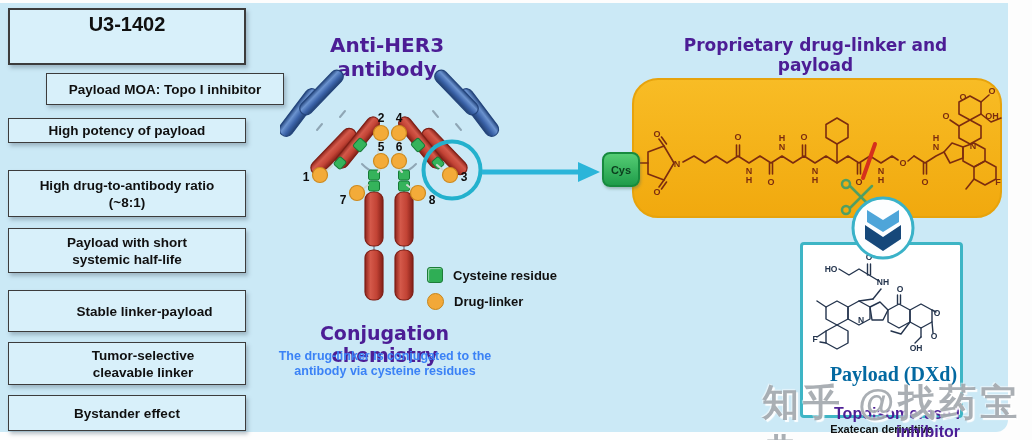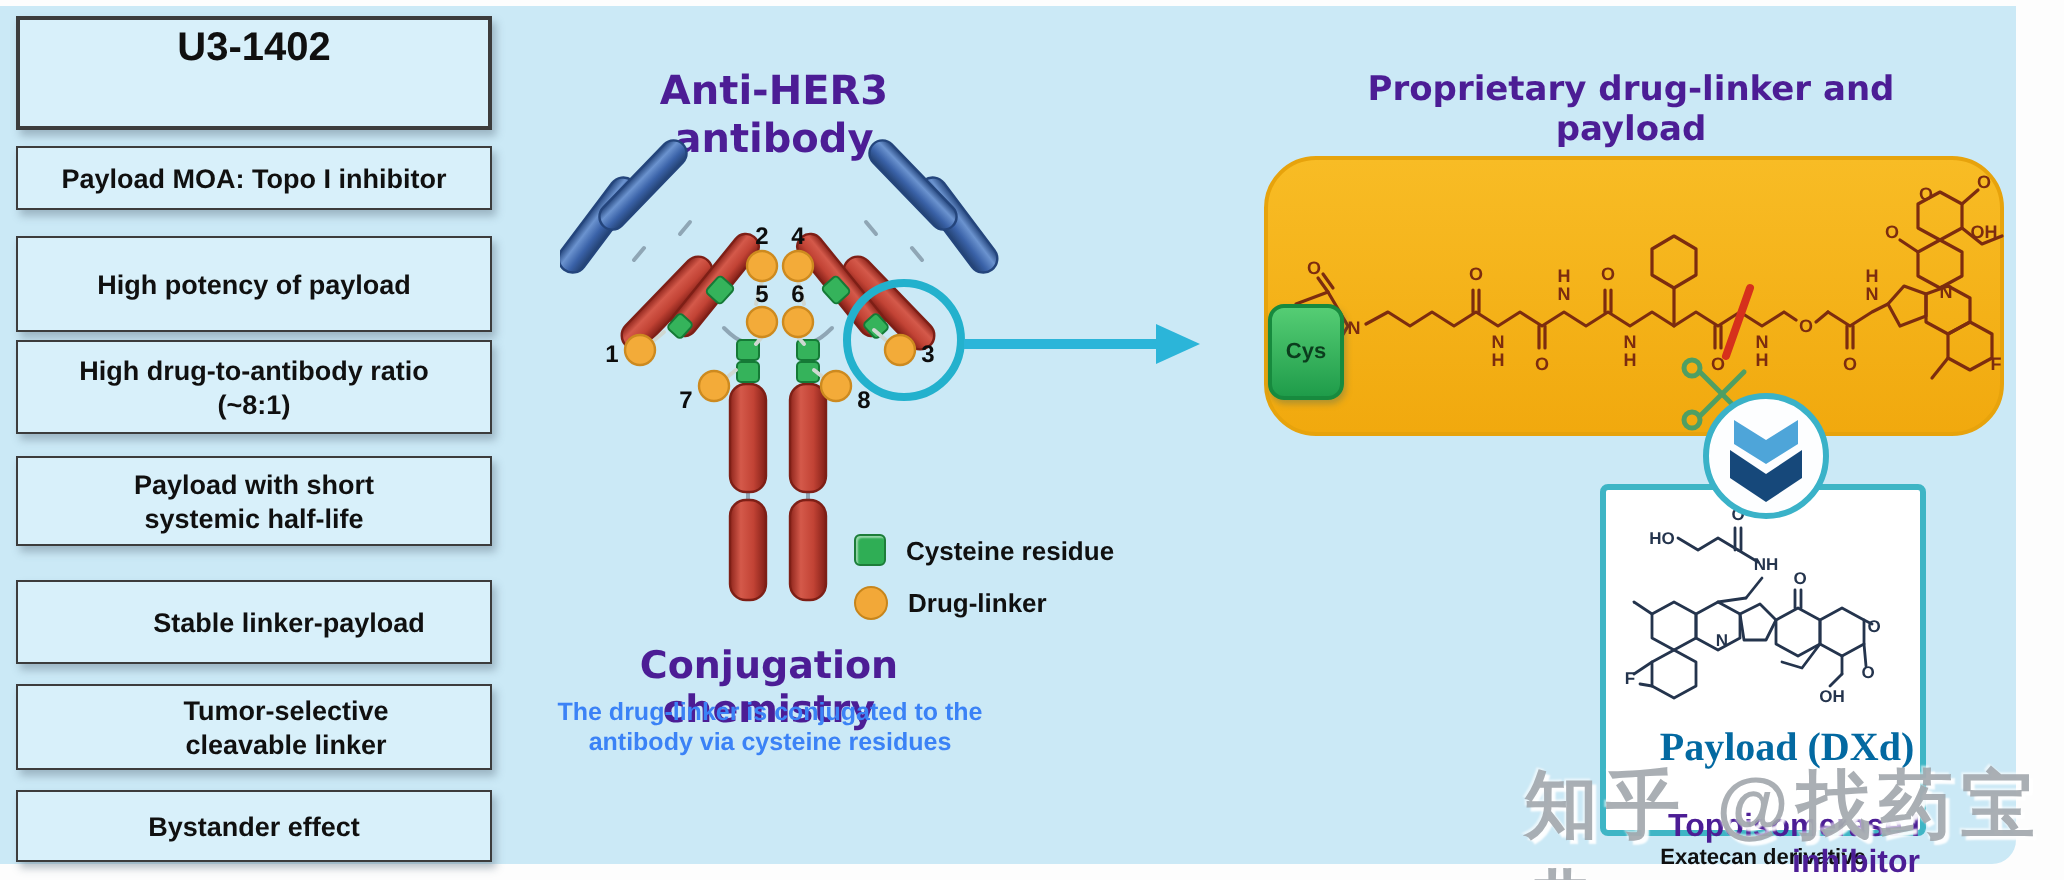--- a/index.html
+++ b/index.html
@@ -24,21 +24,21 @@
   .legend{position:absolute;left:427px;top:262px;}
   .legend-row{display:flex;align-items:center;height:26px;}
   .legend-sq{width:14px;height:14px;border-radius:3px;background:#2fae55;
              border:1px solid #1d7d39;box-shadow:inset 1px 1px 1px rgba(255,255,255,.5);}
   .legend-circ{width:15px;height:15px;border-radius:50%;background:#f2a838;border:1px solid #c7851b;}
   .legend-label{margin-left:10px;font-weight:bold;font-size:13px;color:#101010;}
   
   .orange-box{position:absolute;left:632px;top:78px;width:370px;height:140px;
               background:linear-gradient(#f8bc25,#f1a90e);border:2px solid #e7a30c;
               border-radius:26px;box-sizing:border-box;}
-  .cys-box{position:absolute;left:634px;top:152px;width:38px;height:48px;box-sizing:border-box;
+  .cys-box{position:absolute;left:602px;top:152px;width:38px;height:35px;box-sizing:border-box;
            background:linear-gradient(#55cd74,#1f9c4a);border:2px solid #178a3e;border-radius:8px;
            display:flex;align-items:center;justify-content:center;
            font-weight:bold;font-size:11px;color:#0b3d1d;box-shadow:1px 2px 3px rgba(80,110,90,.4);}
   
   .payload-box{position:absolute;left:800px;top:242px;width:163px;height:176px;box-sizing:border-box;
                background:#ffffff;border:3px solid #3eb5c5;border-radius:4px;}
   .payload-title{position:absolute;left:12px;top:118px;width:100%;text-align:center;
                  color:#0369a1;font-weight:bold;font-size:20px;font-family:Liberation Serif, serif;}
   .payload-sub{position:absolute;left:0;top:142px;width:100%;text-align:center;
                color:#101010;font-weight:bold;font-size:11px;margin-top:36px;}
@@ -66,24 +66,24 @@
 </head>
 <body>
 
 <div class="canvas">
   <div class="panel"></div>
 
   <div class="lbox title-box" style="top:8px;height:57px;">
     <div class="title-text"><span>U3-1402</span><br>
       </div>
   </div>
-  <div class="lbox" style="top:73px;height:32px;">
+  <div class="lbox" style="top:73px;height:32px;margin-left:38px;">
     <div class="feat-text">Payload MOA: Topo I inhibitor</div>
   </div>
-  <div class="lbox" style="top:118px;height:48px;">
+  <div class="lbox" style="top:118px;height:25px;">
     <div class="feat-text">High potency of payload</div>
   </div>
   <div class="lbox" style="top:170px;height:47px;">
     <div class="feat-text">High drug-to-antibody ratio
 (~8:1)</div>
   </div>
   <div class="lbox" style="top:228px;height:45px;">
     <div class="feat-text">Payload with short
 systemic  half-life</div>
   </div>

